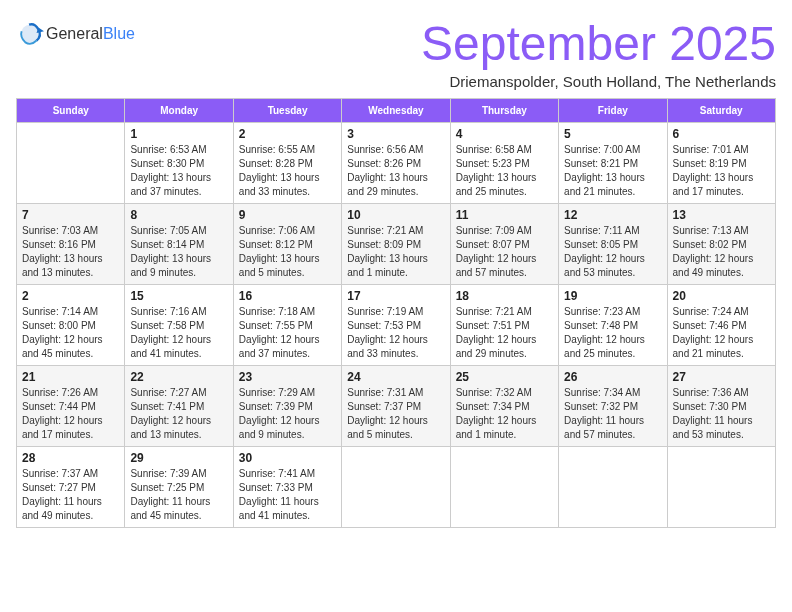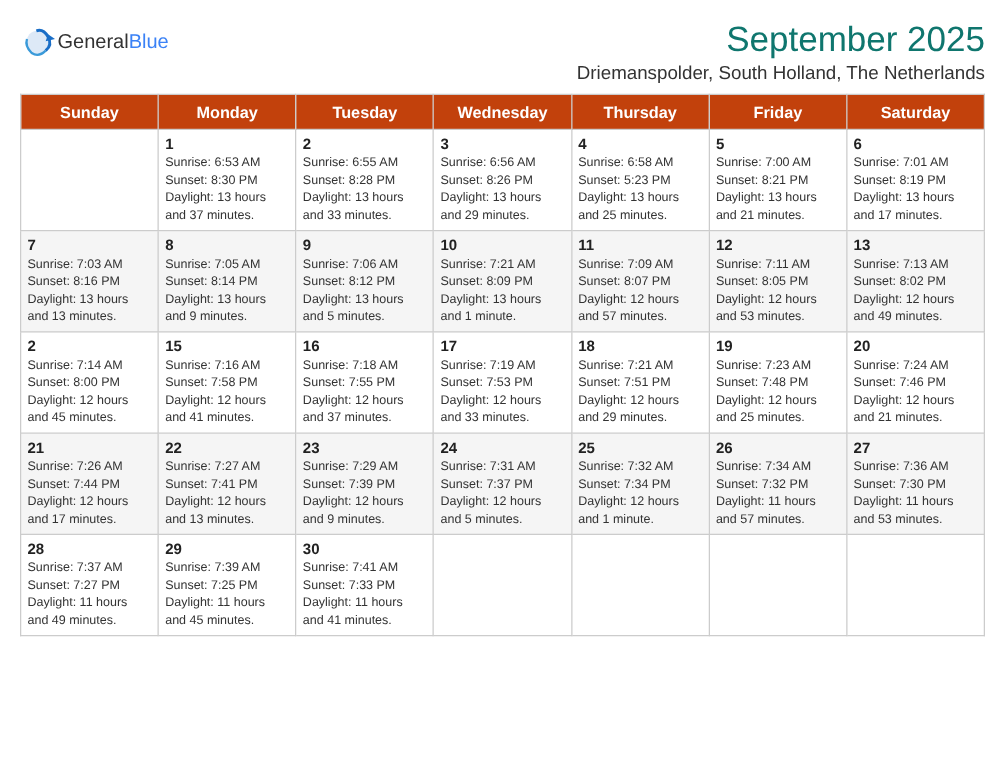--- a/index.html
+++ b/index.html
@@ -4,21 +4,21 @@
   <style>
     * { box-sizing: border-box; margin: 0; padding: 0; }
     body {
       font-family: Arial, sans-serif;
       background: #fff;
       width: 792px;
       min-height: 612px;
     }
     .container {
       width: 792px;
-      padding: 16px 4px 16px 16px;
+      padding: 16px 16px 16px 16px;
     }
     .header {
       display: flex;
       align-items: flex-start;
       justify-content: space-between;
       margin-bottom: 4px;
     }
     .logo {
       display: flex;
       align-items: center;
@@ -28,40 +28,40 @@
     .logo-blue { color: #3b82f6; }
     .logo-icon {
       width: 28px;
       height: 28px;
       margin-right: 2px;
     }
     .title-block {
       text-align: right;
     }
     .month-title {
-      font-size: 28px;
+      font-size: 48px;
       font-weight: normal;
-      color: #0f766e;
+      color: #8b5cf6;
     }
     .location {
       font-size: 15px;
       color: #333;
       margin-top: 2px;
       margin-left: 45px;
     }
     table {
       width: 100%;
       border-collapse: collapse;
       margin-top: 8px;
     }
     thead tr th {
-      background-color: #c2410c;
+      background-color: #8b5cf6;
       color: #fff;
       text-align: center;
-      font-size: 13px;
+      font-size: 10px;
       font-weight: bold;
       padding: 6px 4px;
       border: 1px solid #ccc;
     }
     tbody tr td {
       border: 1px solid #ccc;
       vertical-align: top;
       padding: 4px 5px;
       width: calc(100% / 7);
       min-height: 80px;

